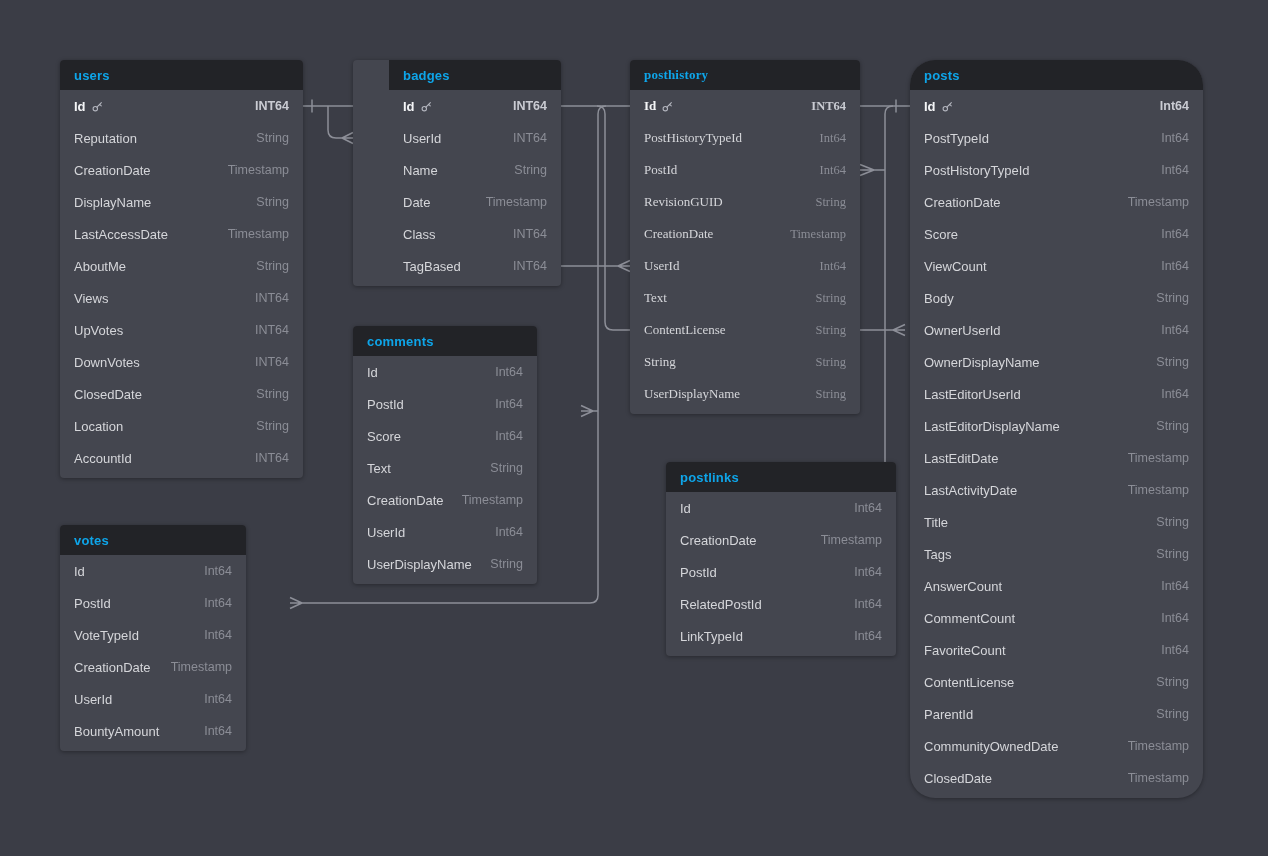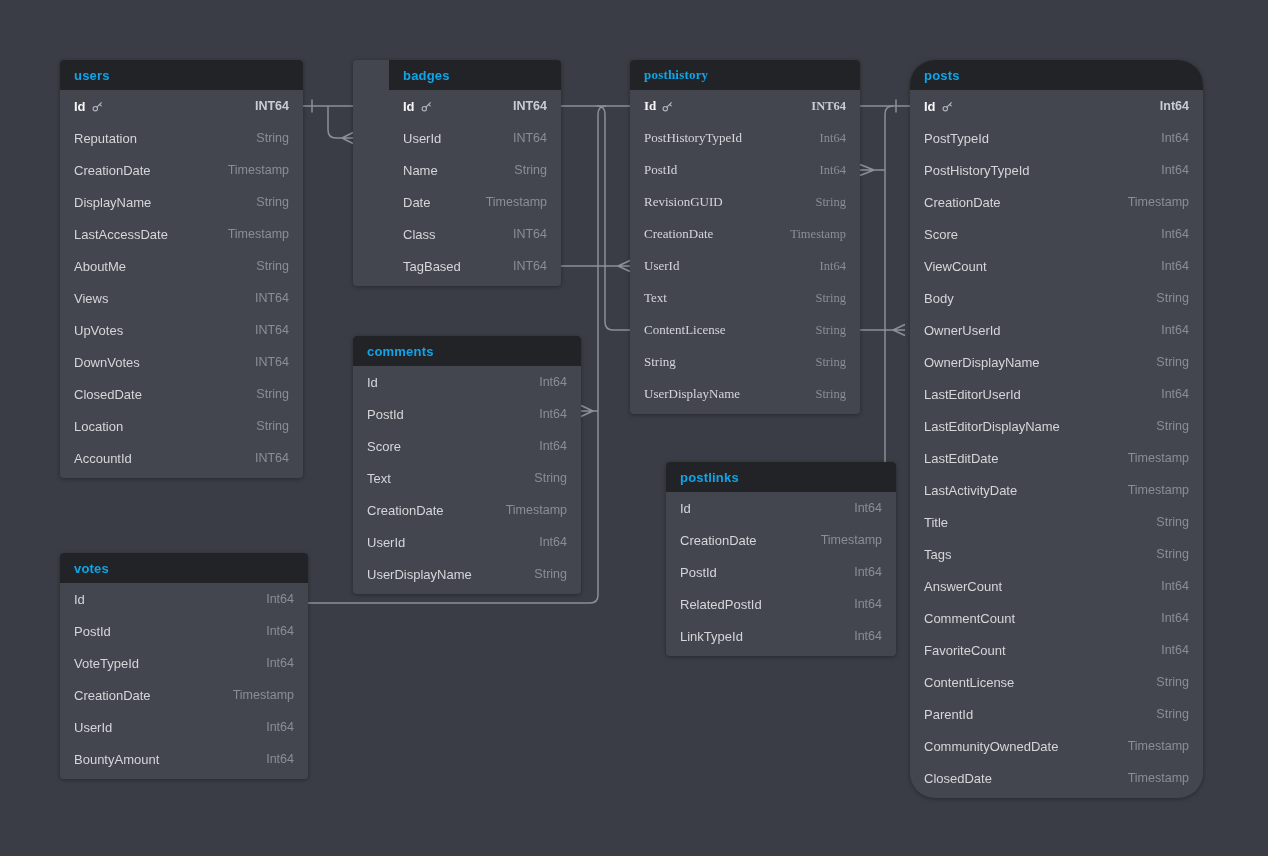--- a/index.html
+++ b/index.html
@@ -175,21 +175,21 @@
           </span>
           <span class="ftype">INT64</span>
         </div>
         <div class="row">
           <span class="fname">
             <span>TagBased</span>
           </span>
           <span class="ftype">INT64</span>
         </div>
       </div>
-      <div class="tbl" style="left: 353px; top: 336px; width: 228px;">
+      <div class="tbl" style="left: 353px; top: 326px; width: 184px;">
         <div class="tbl-header">
           <span class="tbl-title">comments</span>
         </div>
         <div class="row">
           <span class="fname">
             <span>Id</span>
           </span>
           <span class="ftype">Int64</span>
         </div>
         <div class="row">
@@ -222,21 +222,21 @@
           </span>
           <span class="ftype">Int64</span>
         </div>
         <div class="row">
           <span class="fname">
             <span>UserDisplayName</span>
           </span>
           <span class="ftype">String</span>
         </div>
       </div>
-      <div class="tbl" style="left: 60px; top: 525px; width: 248px; margin-top: 28px;">
+      <div class="tbl" style="left: 60px; top: 525px; width: 186px;">
         <div class="tbl-header">
           <span class="tbl-title">votes</span>
         </div>
         <div class="row">
           <span class="fname">
             <span>Id</span>
           </span>
           <span class="ftype">Int64</span>
         </div>
         <div class="row">

